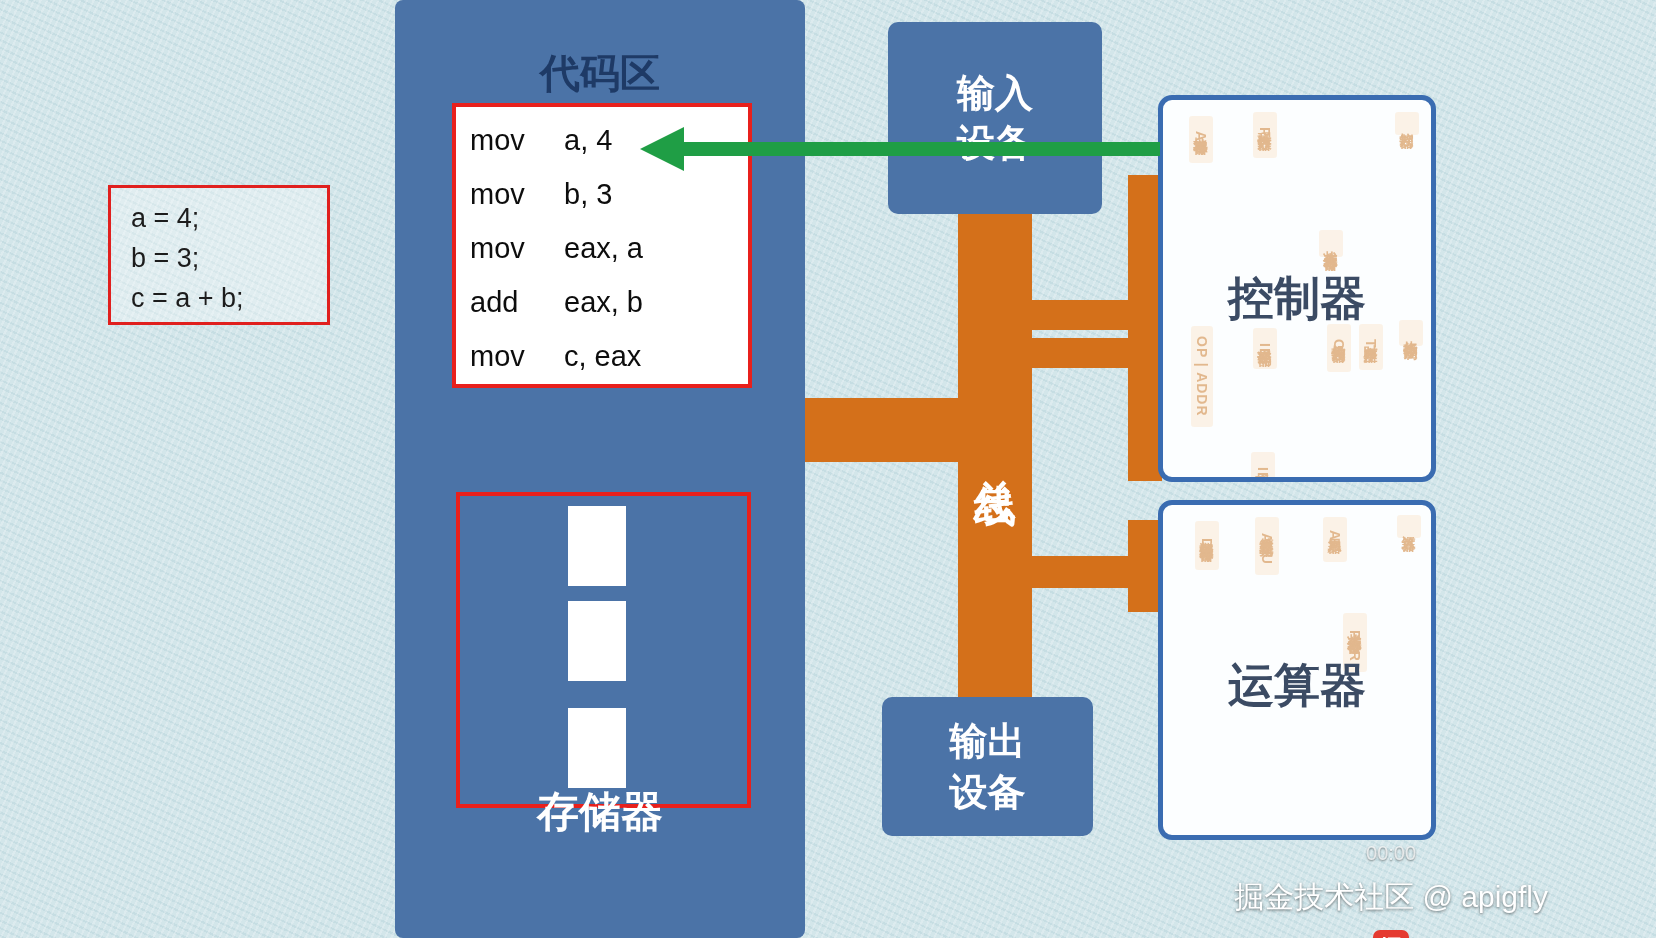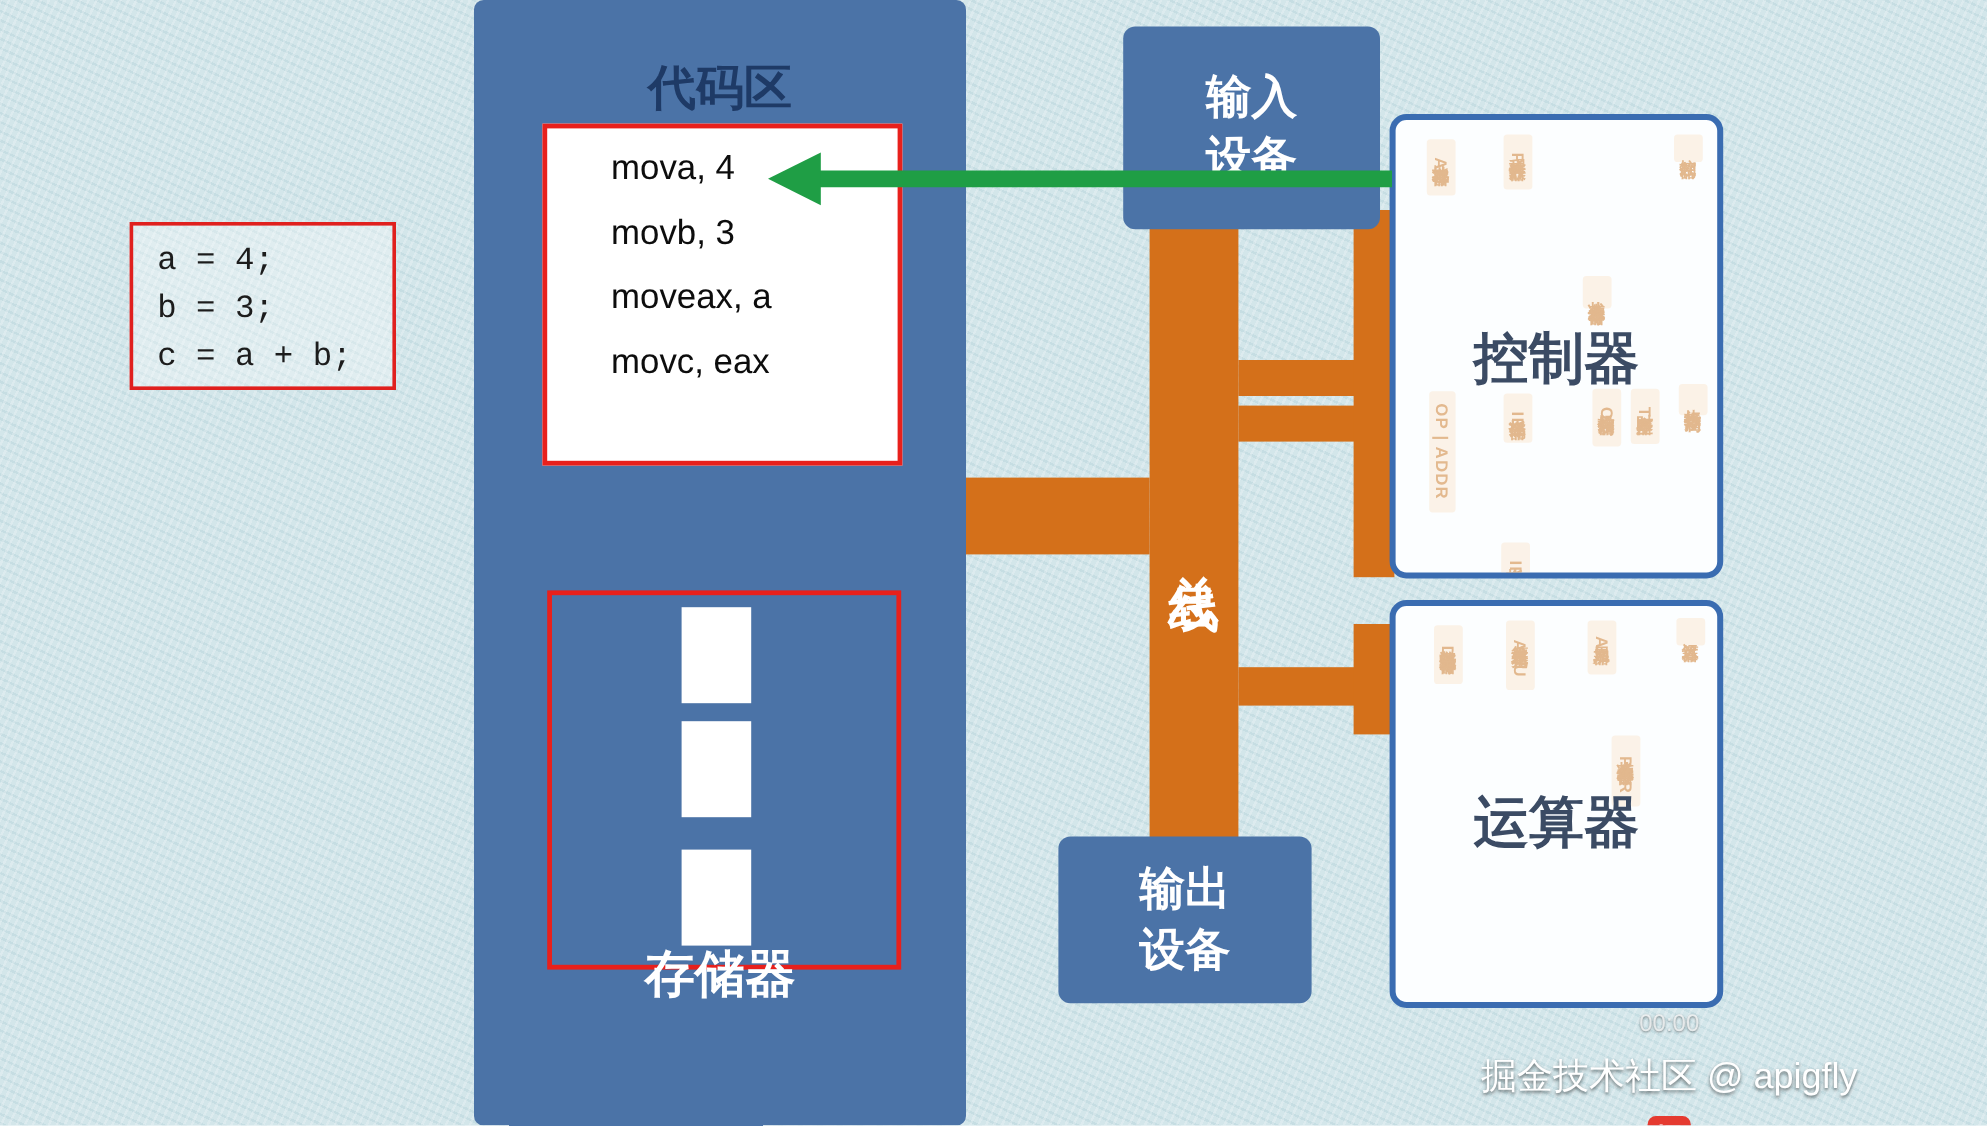--- a/index.html
+++ b/index.html
@@ -11,39 +11,39 @@
     background-color:#d3e6ea;
     background-image:
       repeating-linear-gradient(115deg, rgba(255,255,255,.22) 0px, rgba(255,255,255,.22) 2px, rgba(0,0,0,0) 2px, rgba(0,0,0,0) 6px),
       repeating-linear-gradient(205deg, rgba(164,199,208,.28) 0px, rgba(164,199,208,.28) 2px, rgba(0,0,0,0) 2px, rgba(0,0,0,0) 7px);
   }
 
   
   .ccode {
     position:absolute; left:108px; top:185px; width:222px; height:140px;
     border:3px solid #e0201e; background:rgba(255,255,255,.30);
-    font-family:Liberation Mono, monospace; font-size:27px; color:#1c1c1c;
+    font-family:Liberation Sans, sans-serif; font-size:27px; color:#1c1c1c;
     padding:10px 0 0 20px; line-height:40px; z-index:3;
   }
 
   
   .panel {
     position:absolute; left:395px; top:0; width:410px; height:938px;
     background:#4b73a7; border-radius:8px; z-index:2;
   }
   .panel-title {
     position:absolute; width:100%; text-align:center;
     font-size:40px; font-weight:700; color:#1e3a66;
   }
   .title-code { top:46px; }
   .title-data { top:442px; }
 
   .asm-box {
     position:absolute; left:57px; top:103px; width:300px; height:285px;
-    background:#ffffff; border:4px solid #e8201c; padding:6px 0 16px 14px;text-align:right;
+    background:#ffffff; border:4px solid #e8201c; padding:6px 0 16px 14px;
   }
   .asm-row { display:flex; height:54px; align-items:center; font-size:29px; font-weight:500; color:#0d0d0d; }
   .asm-op { width:94px; }
 
   .data-box {
     position:absolute; left:61px; top:492px; width:295px; height:316px;
     border:4px solid #e8201c;
   }
   .cell { position:absolute; left:108px; width:58px; height:80px; background:#ffffff; }
   .cell-1 { top:10px; } .cell-2 { top:105px; } .cell-3 { top:212px; }
@@ -71,21 +71,21 @@
     color:#ffffff; letter-spacing:6px;
   }
 
   
   .device {
     position:absolute; background:#4b73a7; border-radius:10px;
     color:#ffffff; font-size:38px; font-weight:700; line-height:1.32;
     display:flex; flex-direction:column; align-items:center; justify-content:center;
     z-index:3; text-align:center;
   }
-  .device-input  { left:888px; top:22px;  width:214px; height:169px;margin-left:48px; }
+  .device-input  { left:888px; top:22px;  width:214px; height:192px; }
   .device-output { left:882px; top:697px; width:211px; height:139px; }
 
   
   .big-box {
     position:absolute; left:1158px; width:278px;
     background:#fcfeff; border:5px solid #3a6cb1; border-radius:14px;
     z-index:3; overflow:hidden;
   }
   .box-controller { top:95px;  height:387px; }
   .box-alu        { top:500px; height:340px; }
@@ -147,20 +147,24 @@
         <span class="asm-op">mov</span>
         <span class="asm-args">a, 4</span>
       </div>
       <div class="asm-row">
         <span class="asm-op">mov</span>
         <span class="asm-args">b, 3</span>
       </div>
       <div class="asm-row">
         <span class="asm-op">mov</span>
         <span class="asm-args">eax, a</span>
+      </div>
+      <div class="asm-row">
+        <span class="asm-op">add</span>
+        <span class="asm-args">eax, b</span>
       </div>
       <div class="asm-row">
         <span class="asm-op">mov</span>
         <span class="asm-args">c, eax</span>
       </div>
     </div>
 
 
     <div class="data-box">
       <div class="cell cell-1"></div>

